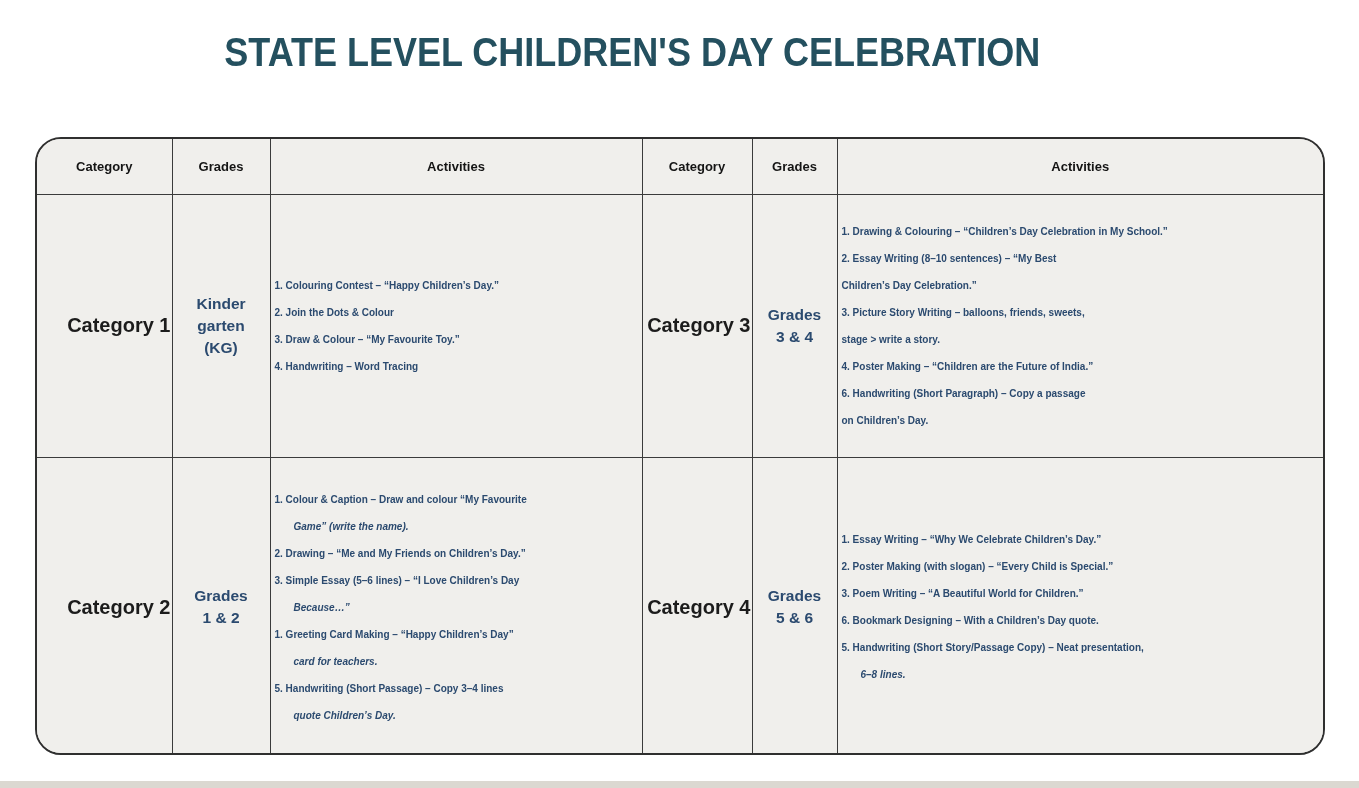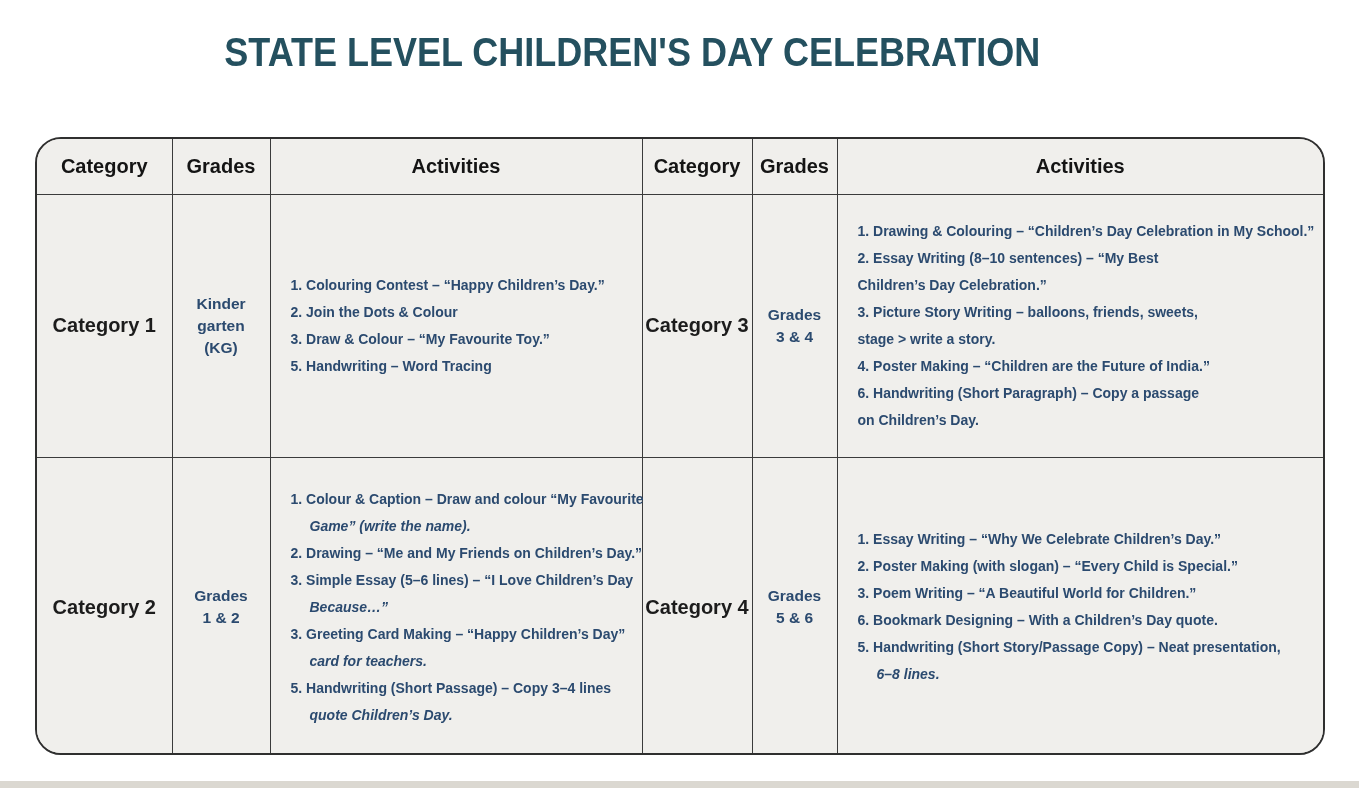--- a/index.html
+++ b/index.html
@@ -48,46 +48,46 @@
   tr > *:first-child { border-left: none; }
   tr > *:last-child { border-right: none; }
   thead th { border-top: none; }
   tbody tr:last-child td { border-bottom: none; margin-top: 24px; }
 
   thead tr { height: 55px; }
   tbody tr.row-1 { height: 263px; }
   tbody tr.row-2 { height: 300px; }
 
   th {
-    font-size: 20px;
+    font-size: 13px;
     font-weight: bold;
     color: #141414;
     text-align: center;
   }
   td.cell-category {
-    text-align: center;
+    text-align: right;
     vertical-align: middle;
     font-weight: bold;
     font-size: 20px;
     color: #1c1c1c;
   }
   td.cell-grades {
     text-align: center;
     vertical-align: middle;
     font-weight: bold;
     font-size: 15.5px;
     line-height: 22px;
     color: #2b4a6f;
   }
   td.cell-activities {
     vertical-align: middle;
     font-weight: bold;
-    font-size: 14px;
+    font-size: 10px;
     color: #2b4a6f;
-    padding: 6px 6px 6px 20px;
+    padding: 6px 6px 6px 4px;
   }
   td.cell-activities .line {
     line-height: 27px;
     white-space: nowrap;
   }
   td.hanging .line.cont { padding-left: 19px; font-style: italic; }
   .bottom-strip {
     position: absolute; left: 0; bottom: 0;
     width: 1359px; height: 7px;
     background: #dbd8d1;
@@ -125,21 +125,21 @@
           <td class="cell-category">Category 1</td>
           <td class="cell-grades">
             <div>Kinder</div>
             <div>garten</div>
             <div>(KG)</div>
           </td>
           <td class="cell-activities">
             <div class="line">1. Colouring Contest – “Happy Children’s Day.”</div>
             <div class="line">2. Join the Dots &amp; Colour</div>
             <div class="line">3. Draw &amp; Colour – “My Favourite Toy.”</div>
-            <div class="line">5. Handwriting – Word Tracing</div>
+            <div class="line">4. Handwriting – Word Tracing</div>
           </td>
           <td class="cell-category">Category 3</td>
           <td class="cell-grades">
             <div>Grades</div>
             <div>3 &amp; 4</div>
           </td>
           <td class="cell-activities">
             <div class="line">1. Drawing &amp; Colouring – “Children’s Day Celebration in My School.”</div>
             <div class="line">2. Essay Writing (8–10 sentences) – “My Best</div>
             <div class="line cont">Children’s Day Celebration.”</div>
@@ -155,21 +155,21 @@
           <td class="cell-grades">
             <div>Grades</div>
             <div>1 &amp; 2</div>
           </td>
           <td class="cell-activities hanging">
             <div class="line">1. Colour &amp; Caption – Draw and colour “My Favourite</div>
             <div class="line cont">Game” (write the name).</div>
             <div class="line">2. Drawing – “Me and My Friends on Children’s Day.”</div>
             <div class="line">3. Simple Essay (5–6 lines) – “I Love Children’s Day</div>
             <div class="line cont">Because…”</div>
-            <div class="line">3. Greeting Card Making – “Happy Children’s Day”</div>
+            <div class="line">1. Greeting Card Making – “Happy Children’s Day”</div>
             <div class="line cont">card for teachers.</div>
             <div class="line">5. Handwriting (Short Passage) – Copy 3–4 lines</div>
             <div class="line cont">quote Children’s Day.</div>
           </td>
           <td class="cell-category">Category 4</td>
           <td class="cell-grades">
             <div>Grades</div>
             <div>5 &amp; 6</div>
           </td>
           <td class="cell-activities hanging">

